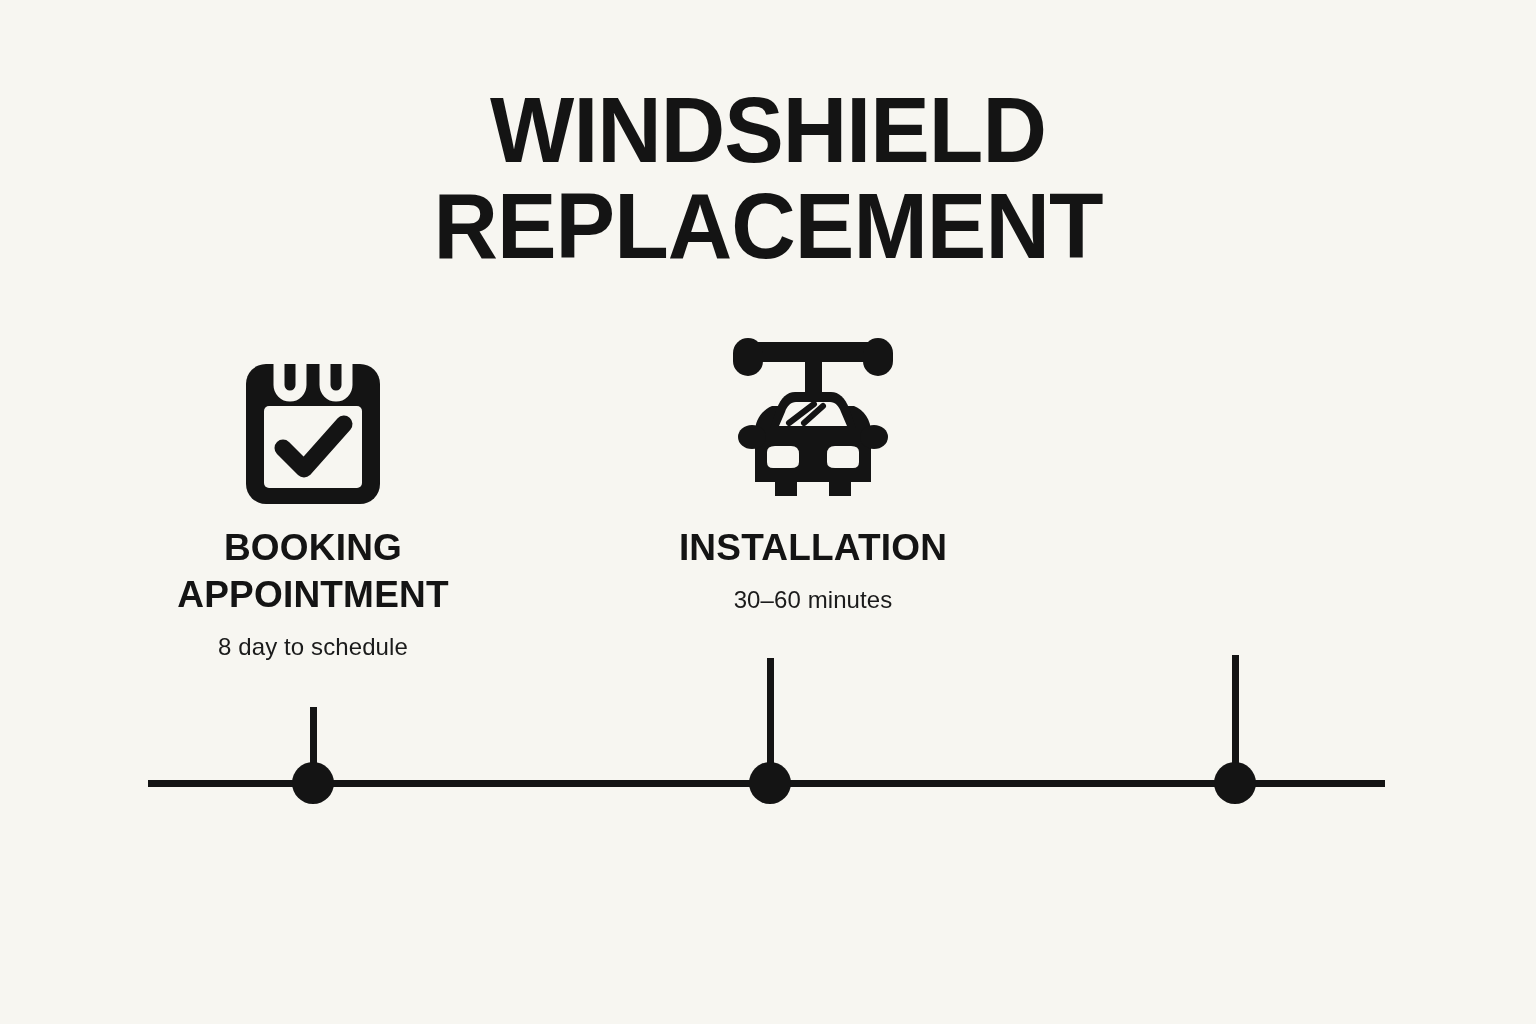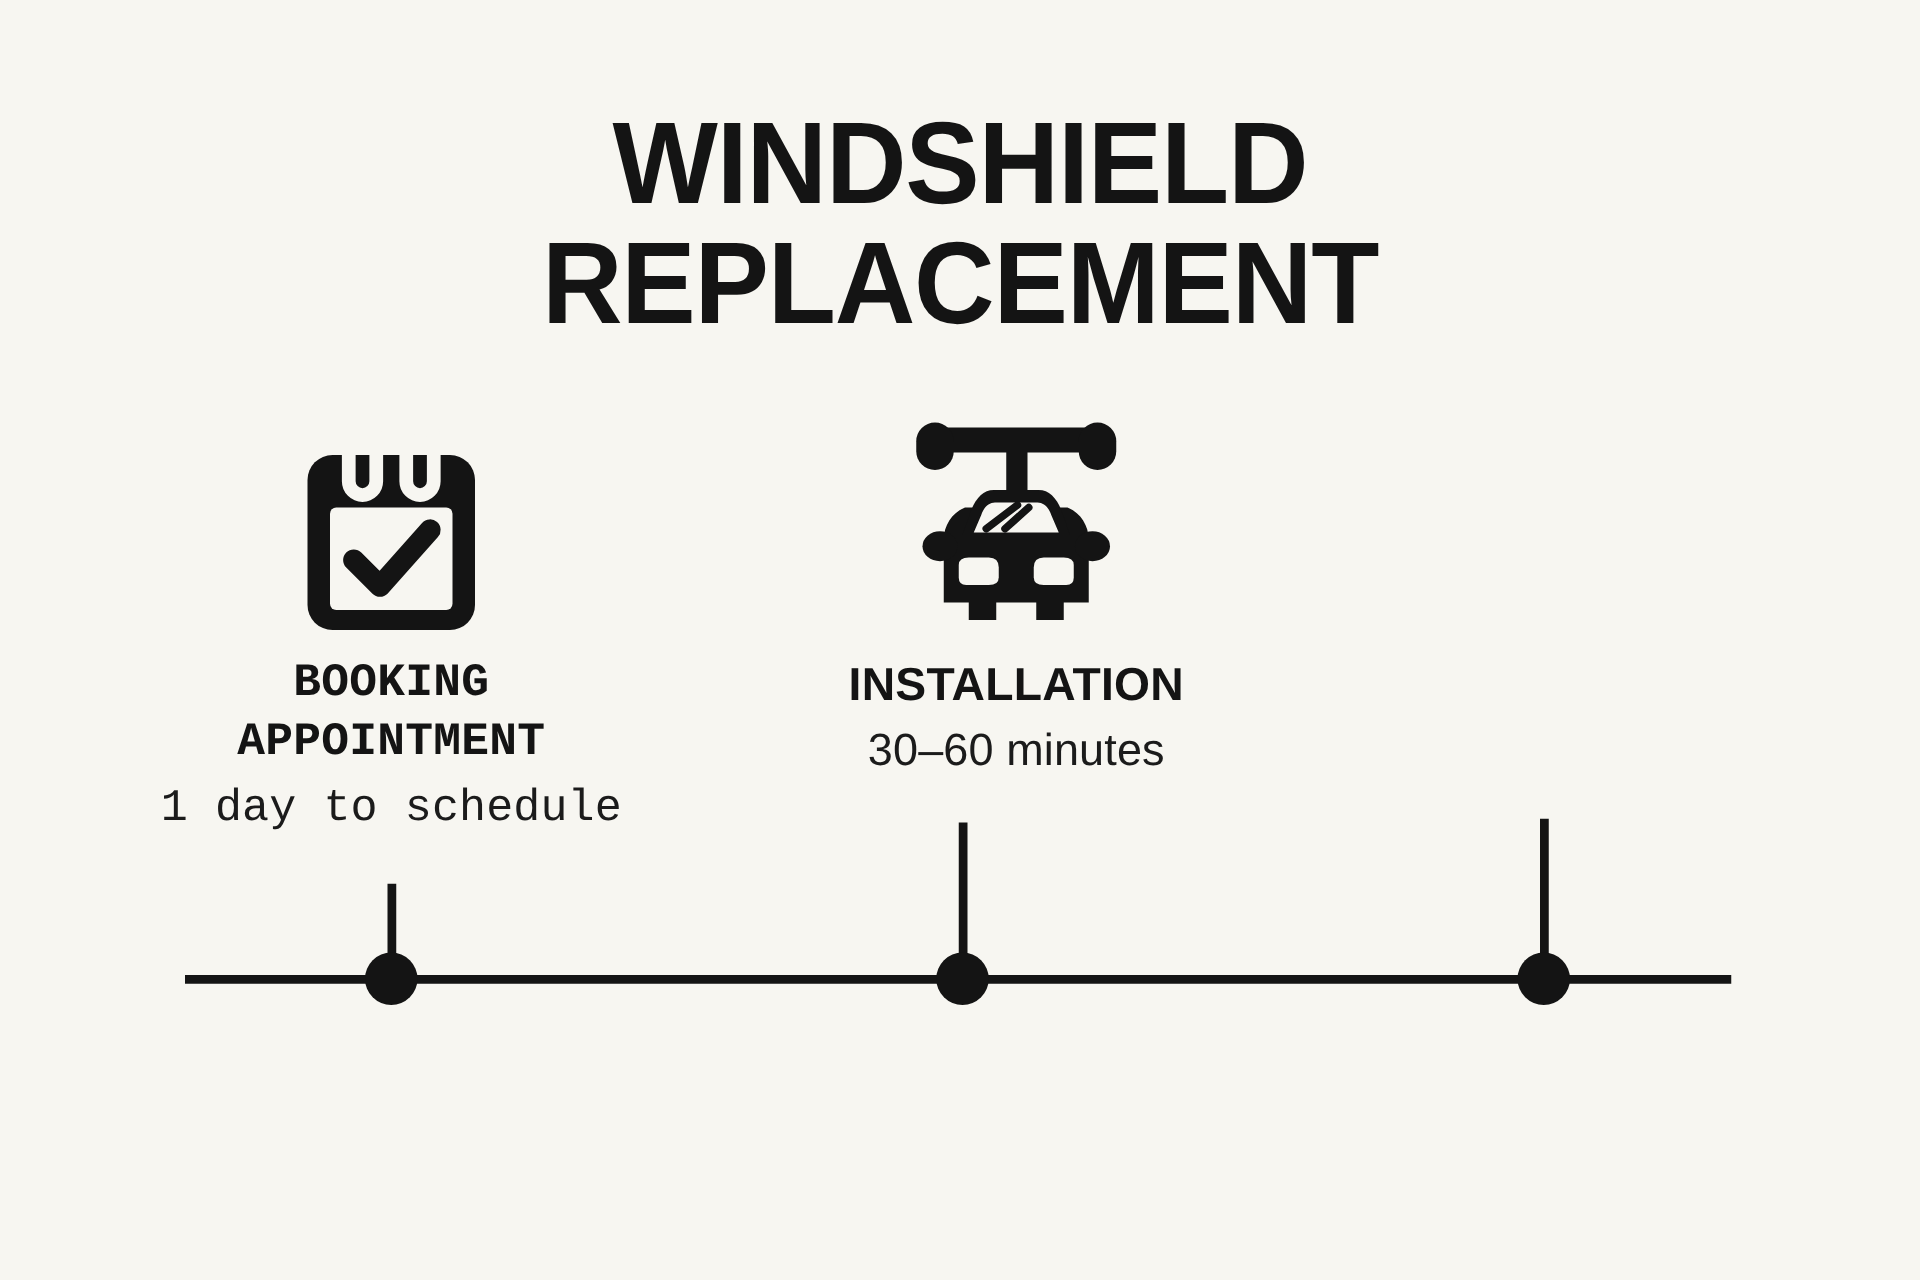--- a/index.html
+++ b/index.html
@@ -59,21 +59,21 @@
     font-weight: 700;
     font-size: 37px;
     line-height: 47px;
     letter-spacing: 0.2px;
     color: #141414;
     white-space: pre-line;
   }
   .step-detail {
     margin-top: 7px;
     font-weight: 400;
-    font-size: 36px;
+    font-size: 24px;
     line-height: 44px;
     letter-spacing: 0.1px;
     color: #1b1b1b;
   }
 
   
   .timeline-line {
     position: absolute;
     height: 7px;
     background: #141414;
@@ -97,37 +97,37 @@
 </head>
 <body>
 
 <div class="canvas">
 
   <div class="title">
     <span class="title-line">WINDSHIELD</span>
     <span class="title-line">REPLACEMENT</span>
   </div>
 
-  <div class="step" style="left:313px;font-family:Liberation Mono, monospace;">
+  <div class="step" style="left:313px;">
     <div class="icon-slot">
       <svg width="150" height="172" viewBox="0 0 150 172" aria-hidden="true">
 
         <rect x="8" y="28" width="134" height="140" rx="20" fill="#141414"></rect>
 
         <rect x="26" y="70" width="98" height="82" rx="5" fill="#F7F6F1"></rect>
 
         <rect x="41" y="4" width="22" height="56" rx="11" fill="none" stroke="#F7F6F1" stroke-width="11"></rect>
         <rect x="87" y="4" width="22" height="56" rx="11" fill="none" stroke="#F7F6F1" stroke-width="11"></rect>
 
         <path d="M45 112 L66 133 L106 88" fill="none" stroke="#141414" stroke-width="17" stroke-linecap="round" stroke-linejoin="round"></path>
       </svg>
     </div>
     <div class="step-heading">BOOKING
 APPOINTMENT</div>
-    <div class="step-detail">1 day to schedule</div>
+    <div class="step-detail">8 day to schedule</div>
   </div>
 
   <div class="step" style="left:813px;">
     <div class="icon-slot">
       <svg width="176" height="172" viewBox="0 0 176 172" aria-hidden="true">
 
         <g fill="#141414">
           <rect x="22" y="6" width="132" height="20" rx="9"></rect>
           <rect x="8" y="2" width="30" height="38" rx="15"></rect>
           <rect x="138" y="2" width="30" height="38" rx="15"></rect>

